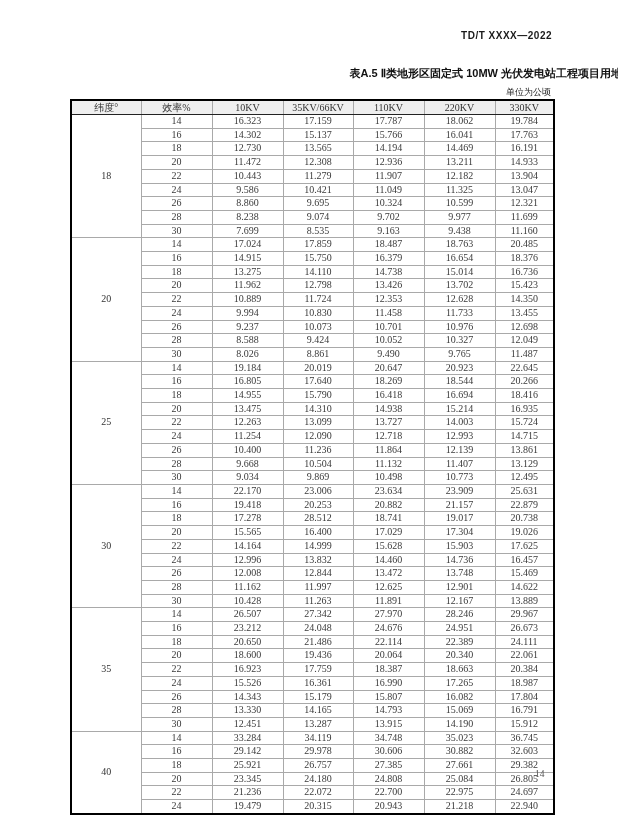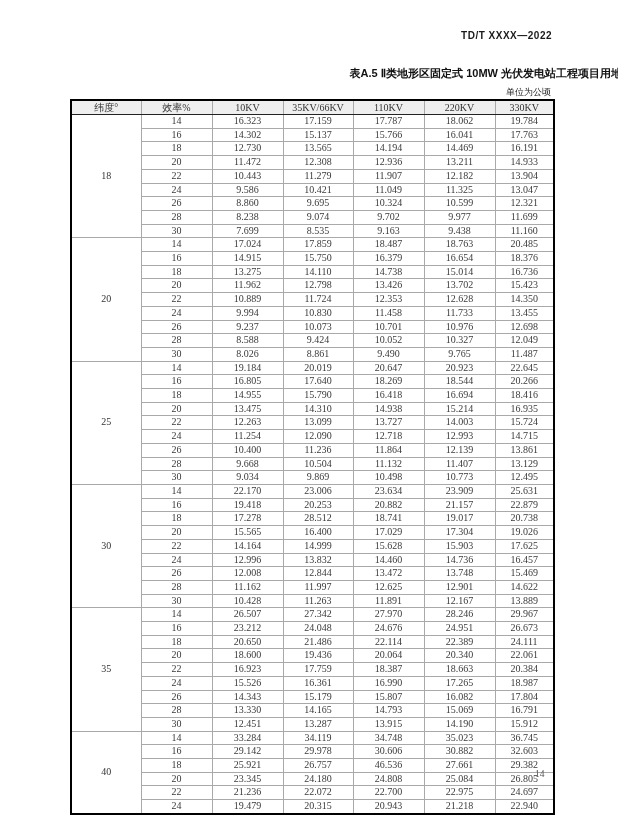--- a/index.html
+++ b/index.html
@@ -470,21 +470,21 @@
           <td>29.142</td>
           <td>29.978</td>
           <td>30.606</td>
           <td>30.882</td>
           <td>32.603</td>
         </tr>
         <tr>
           <td>18</td>
           <td>25.921</td>
           <td>26.757</td>
-          <td>46.536</td>
+          <td>27.385</td>
           <td>27.661</td>
           <td>29.382</td>
         </tr>
         <tr>
           <td>20</td>
           <td>23.345</td>
           <td>24.180</td>
           <td>24.808</td>
           <td>25.084</td>
           <td>26.805</td>

